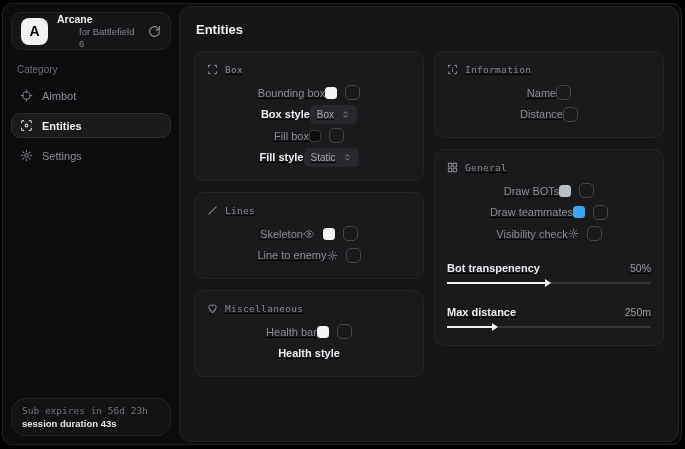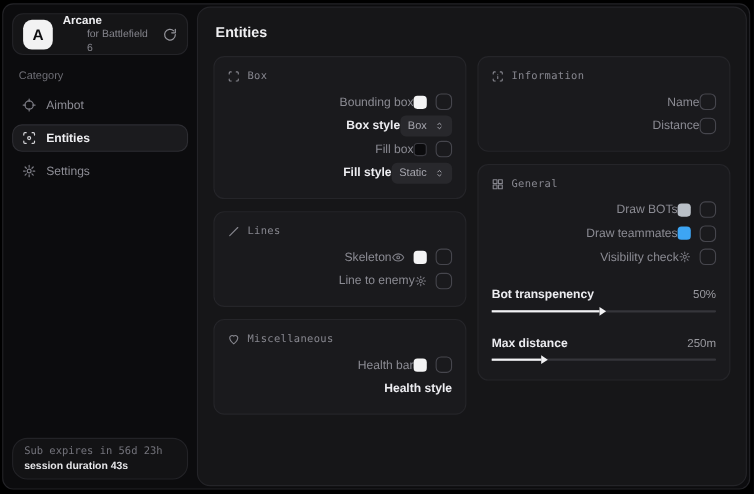--- a/index.html
+++ b/index.html
@@ -35,30 +35,30 @@
               padding:6px 10px; }
   .sub-line1 { font-family:"DejaVu Sans Mono", monospace; font-size:9.5px;
                color:#73737b; white-space:nowrap; }
   .sub-line2 { font-size:9.5px; font-weight:700; color:#e6e6e9; margin-top:2px; }
 
   
   .main { flex:1; margin:2px 2px 2px 0; background:#161618;
           border:1px solid #242428; border-radius:12px; padding:10px 14px; }
   .main-title { font-size:13px; font-weight:700; color:#f0f0f2;
                 margin:5px 2px 14px; }
-  .cols { display:flex; gap:10px; align-items:flex-start; }
+  .cols { display:flex; gap:10px; align-items:flex-start;text-decoration:underline; }
   .col { flex:1; display:flex; flex-direction:column; gap:11px; }
 
   .panel { background:#1a1a1d; border:1px solid #252529; border-radius:10px;
            padding:10px 12px 12px; }
   .panel-header { display:flex; align-items:center; gap:7px; color:#87878f;
                   margin:2px 0 7px; }
   .ph-label { font-family:"DejaVu Sans Mono", monospace; font-size:9.5px;
               letter-spacing:.3px; }
-  .row { display:flex; align-items:center; justify-content:flex-end;
+  .row { display:flex; align-items:center; justify-content:center;
          min-height:21.5px; }
   .row-label { font-size:11px; color:#8b8b93; }
   .row-label.on { color:#ededf1; font-weight:700; }
   .controls { display:flex; align-items:center; gap:8px; }
 
   .swatch { width:12px; height:12px; border-radius:3.5px; cursor:pointer; }
   .swatch.outlined { border:1px solid #3a3a40; }
   .checkbox { width:15px; height:15px; border-radius:5px;
               border:1.5px solid #46464d; background:transparent; cursor:pointer; }
   .dropdown { height:19px; display:flex; align-items:center; gap:7px;

